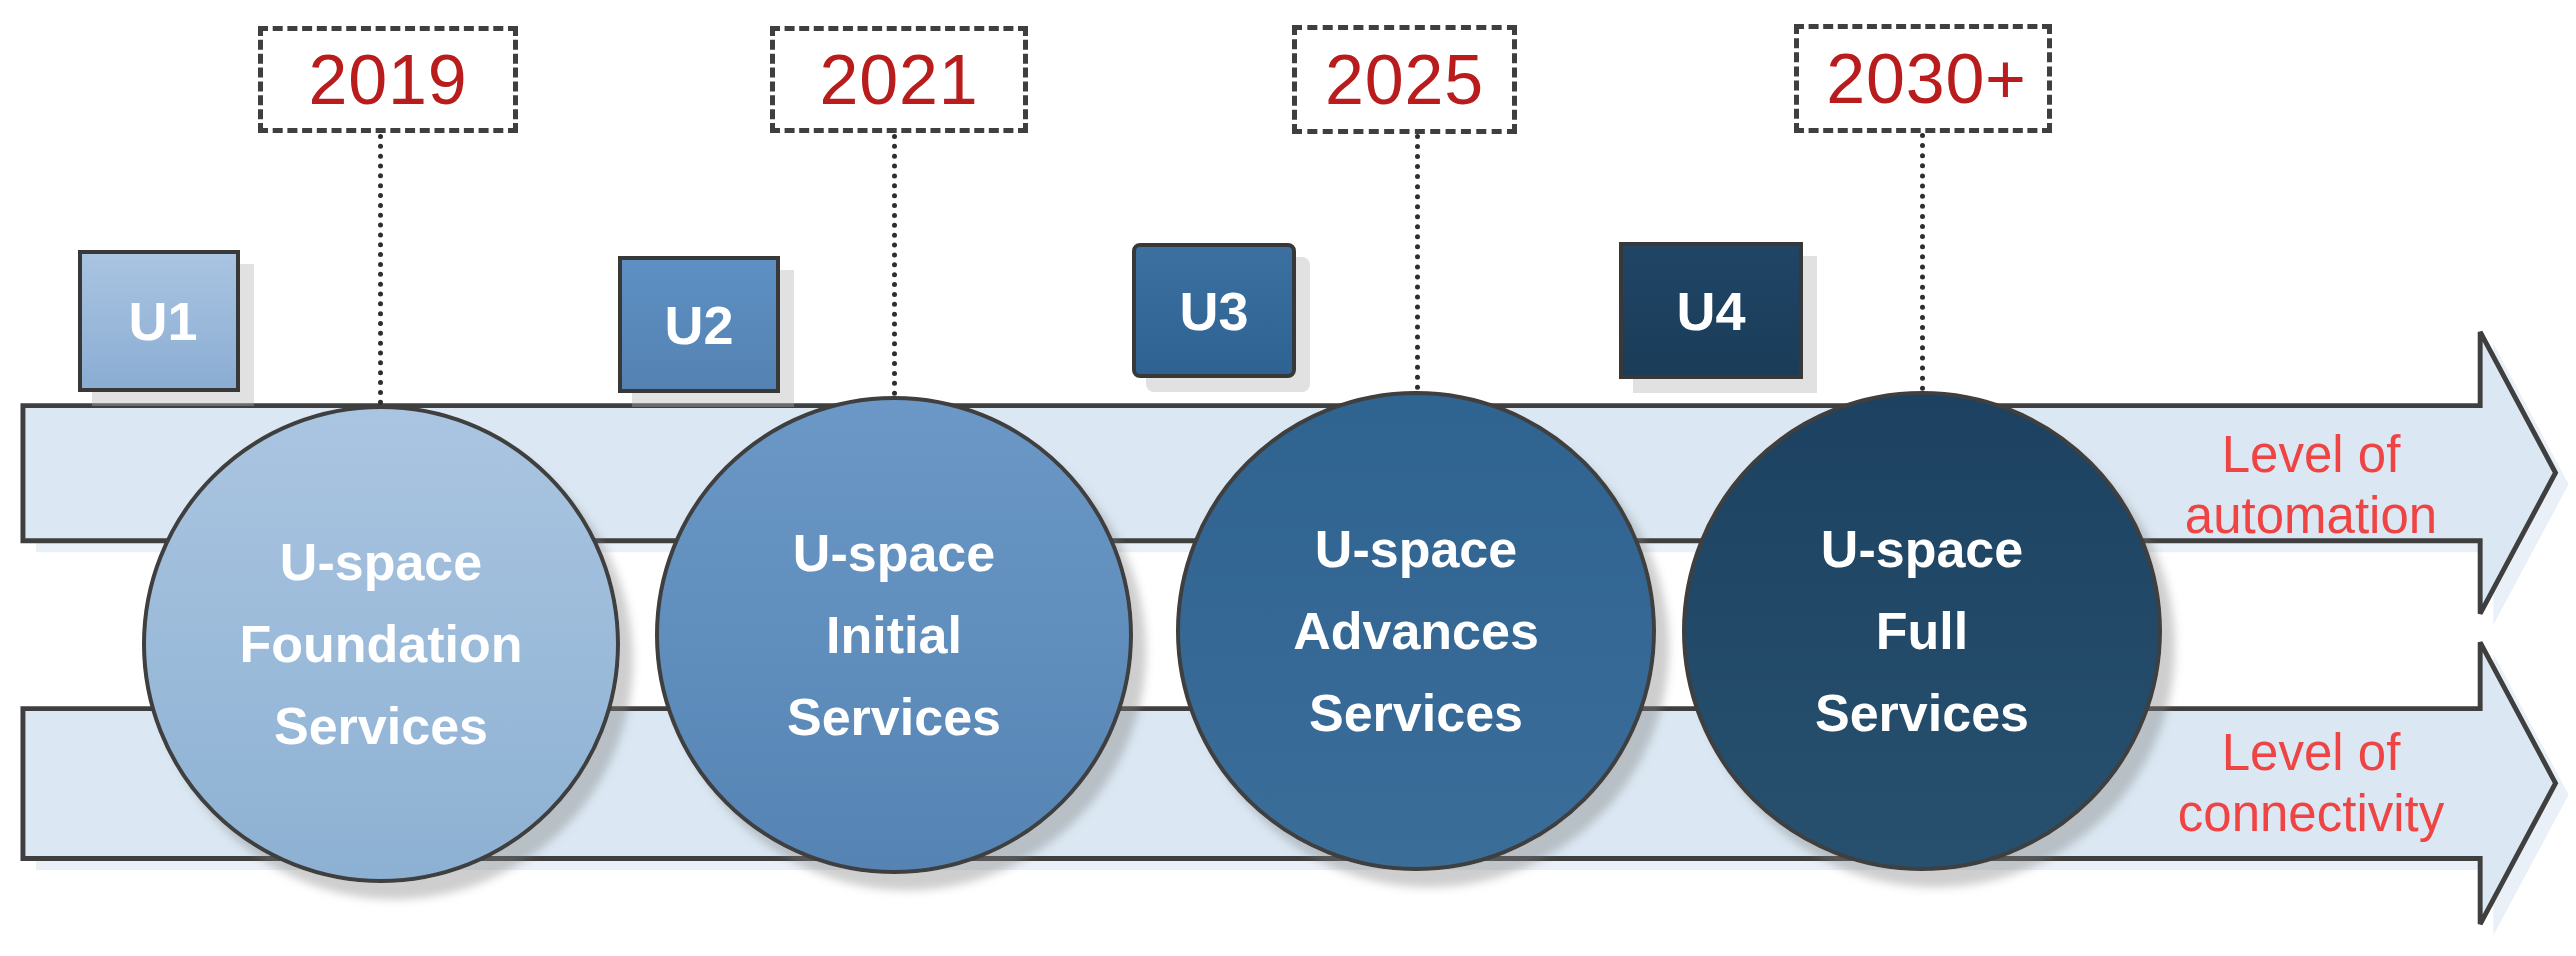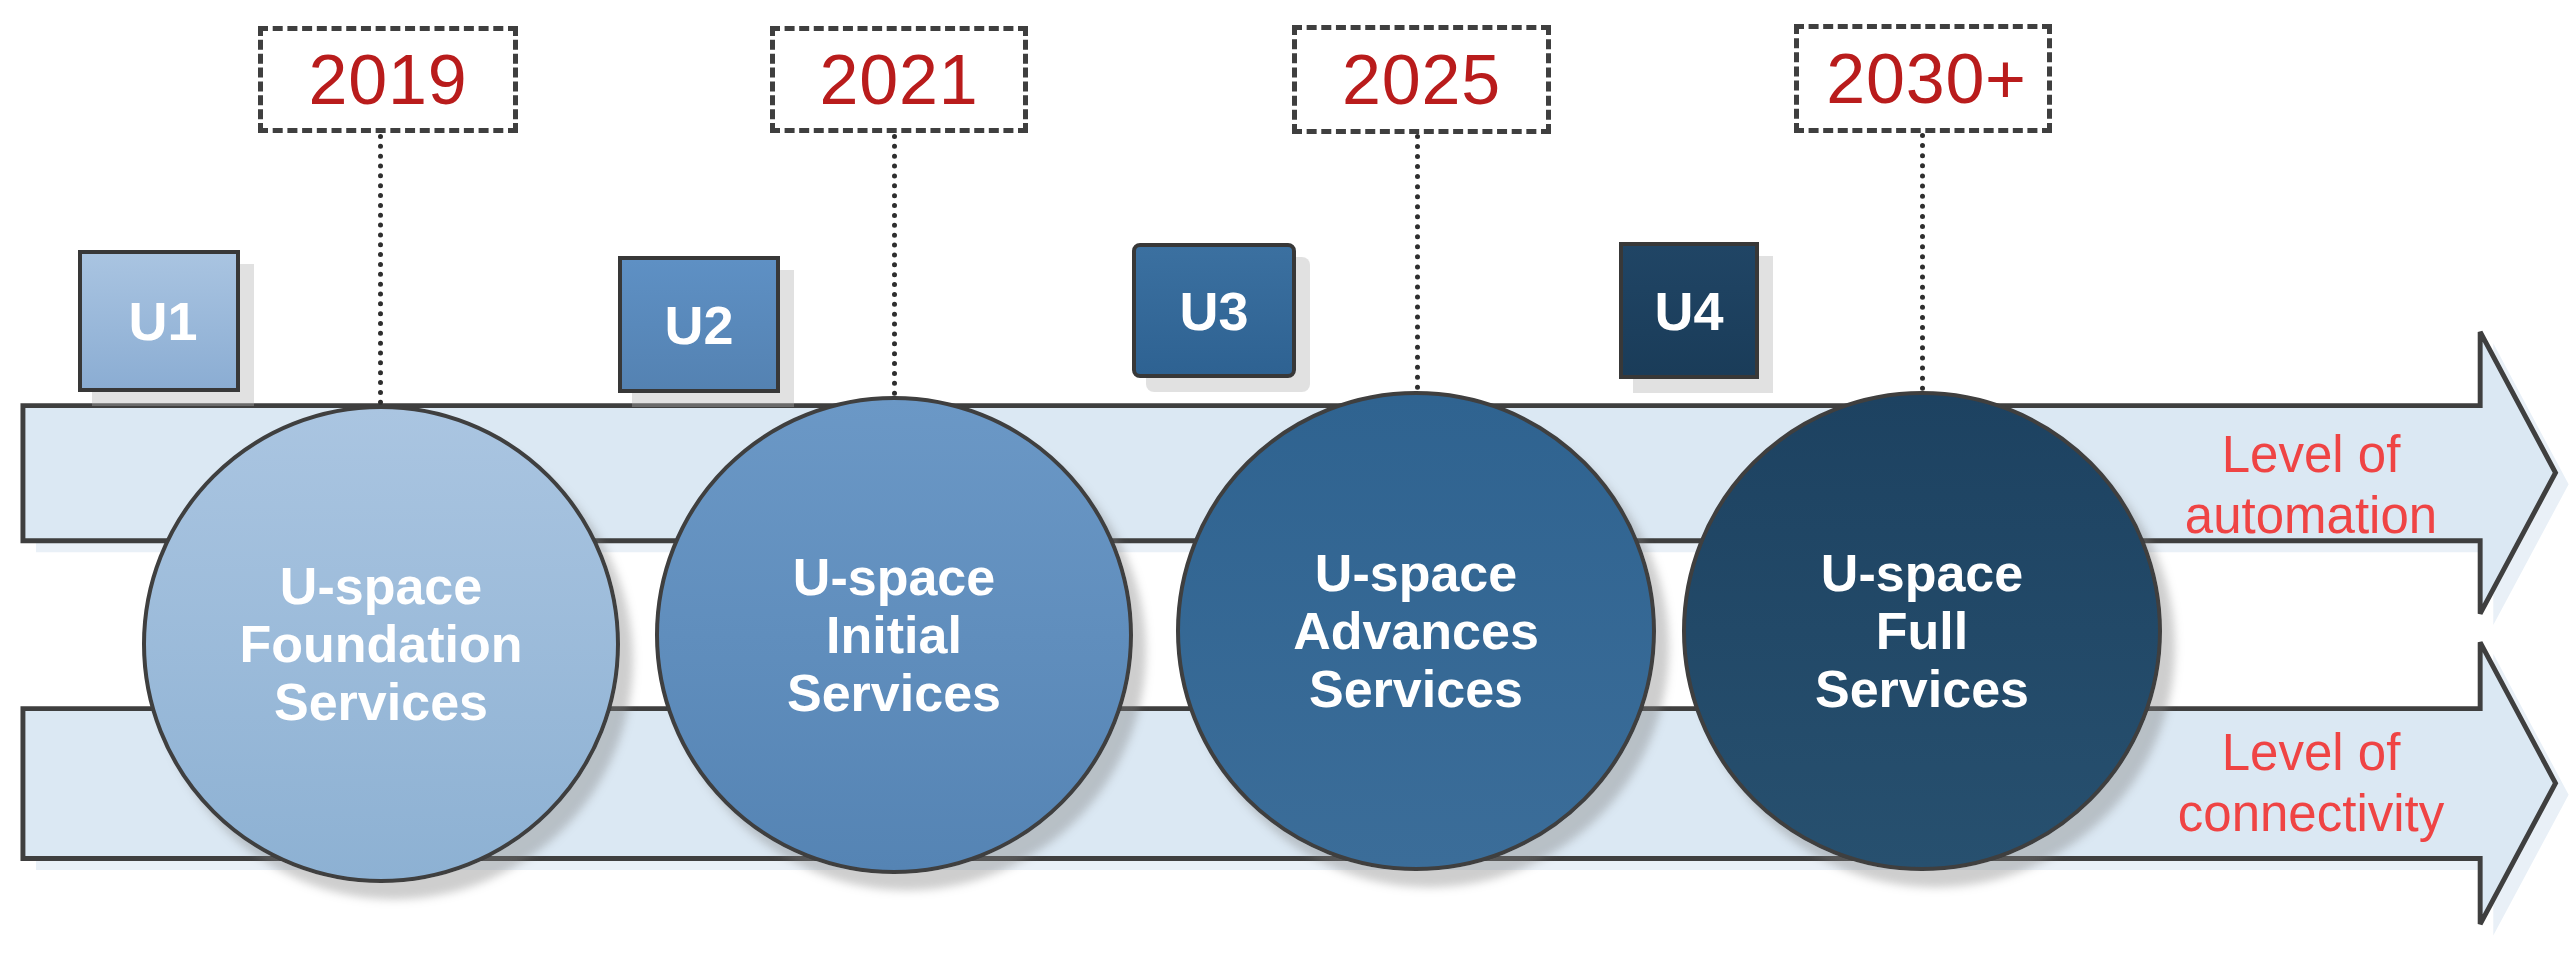--- a/index.html
+++ b/index.html
@@ -36,21 +36,21 @@
   }
   .ubox.u1{background:linear-gradient(180deg,#a9c4e1,#8badd3);padding-left:8px;}
   .ubox.u2{background:linear-gradient(180deg,#5e90c4,#5482b2);}
   .ubox.u3{background:linear-gradient(180deg,#3b70a0,#2e6292);border-radius:8px;}
   .ubox.u4{background:linear-gradient(180deg,#204565,#1a3c59);}
   
   .circle{
     position:absolute;z-index:3;box-sizing:border-box;
     border:4.9px solid #3f3f3f;border-radius:50%;
     display:flex;align-items:center;justify-content:center;text-align:center;
-    color:#ffffff;font-weight:bold;font-size:52px;line-height:58px;
+    color:#ffffff;font-weight:bold;font-size:52px;line-height:82px;
     white-space:pre-line;
     box-shadow:13px 16.4px 8.2px rgba(125,125,125,0.38);
   }
   .circle.c1{background:linear-gradient(180deg,#aac5e1,#8db1d3);}
   .circle.c2{background:linear-gradient(180deg,#6b98c6,#5584b4);}
   .circle.c3{background:linear-gradient(180deg,#2f6390,#3b6d99);}
   .circle.c4{background:linear-gradient(180deg,#1d4261,#27506f);}
   
   .axis-label{
     position:absolute;z-index:2;width:344px;text-align:center;
@@ -92,21 +92,21 @@
   <div class="circle c3" style="left:1176px;top:391px;width:480px;height:480px;">U-space
 Advances
 Services</div>
   <div class="circle c4" style="left:1682px;top:391px;width:480px;height:480px;">U-space
 Full
 Services</div>
 
   <div class="ubox u1" style="left:78px;top:250px;width:162px;height:142px;">U1</div>
   <div class="ubox u2" style="left:618px;top:256px;width:162px;height:137px;">U2</div>
   <div class="ubox u3" style="left:1132px;top:243px;width:164px;height:135px;">U3</div>
-  <div class="ubox u4" style="left:1619px;top:242px;width:140px;height:137px;">U4</div>
+  <div class="ubox u4" style="left:1619px;top:242px;width:184px;height:137px;">U4</div>
 
   <div class="yearbox" style="left:258px;top:26px;width:260px;height:107px;">2019</div>
   <div class="yearbox" style="left:770px;top:26px;width:258px;height:107px;">2021</div>
-  <div class="yearbox" style="left:1292px;top:25.4px;width:259px;height:109px;">2025</div>
+  <div class="yearbox" style="left:1292px;top:25.4px;width:225px;height:109px;">2025</div>
   <div class="yearbox" style="left:1794px;top:24px;width:258px;height:109px;padding-left:7px;">2030+</div>
 
 </div>
 
 
 </body></html>

